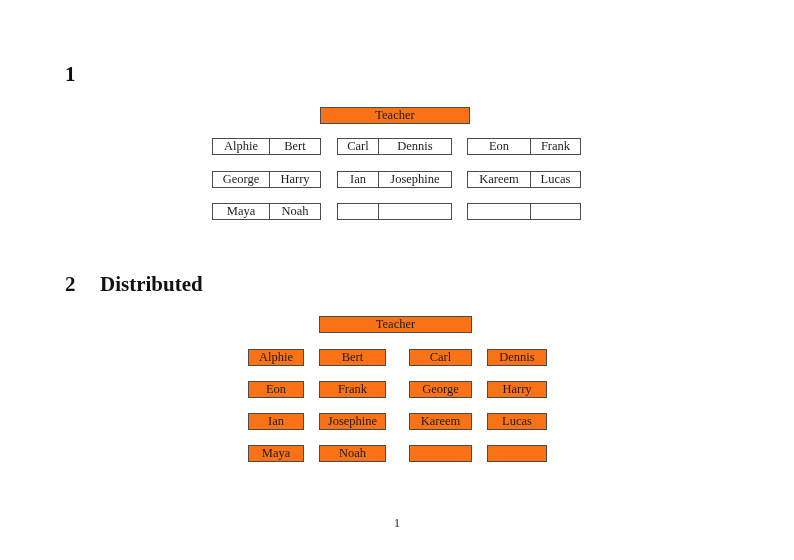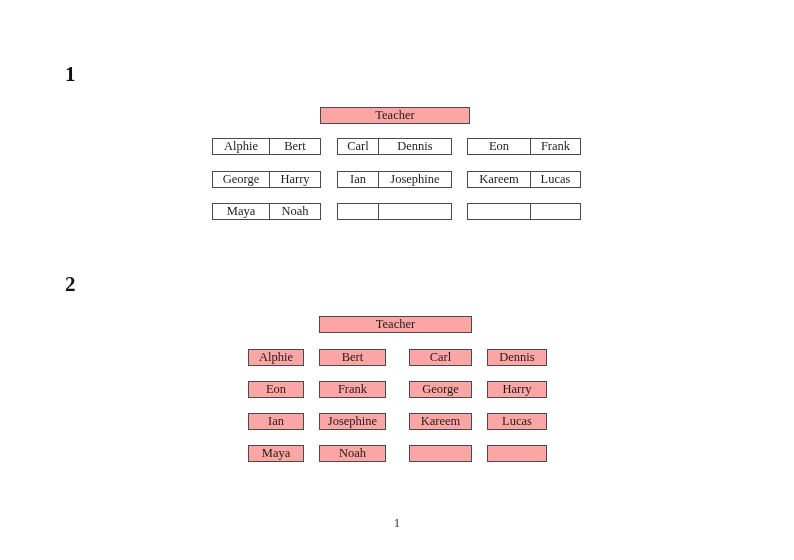--- a/index.html
+++ b/index.html
@@ -18,21 +18,21 @@
     font-size:21px;
     color:#111111;
     white-space:nowrap;
   }
   .heading .sec-num { display:inline-block; width:35px; }
   .tbox {
     position:absolute;
     box-sizing:border-box;
     height:17px;
     border:1px solid #4a4a4a;
-    background:#fca5a5;
+    background:#f97316;
     display:flex;
     align-items:center;
     justify-content:center;
     font-size:12.5px;
     line-height:15px;
   }
   .desk {
     position:absolute;
     box-sizing:border-box;
     height:17px;
@@ -106,20 +106,21 @@
     <span class="cell first" style="width:41px;"></span>
     <span class="cell second"></span>
   </div>
   <div class="desk" style="left:467px; top:203px; width:114px;">
     <span class="cell first" style="width:63px;"></span>
     <span class="cell second"></span>
   </div>
 
   <div class="heading" style="left:65px; top:272px;">
     <span class="sec-num">2</span>
+    <span>Distributed</span>
   </div>
 
   <div class="tbox" style="left:319px; top:316px; width:153px;">Teacher</div>
 
   <div class="tbox" style="left:248px; top:349px; width:56px;">Alphie</div>
   <div class="tbox" style="left:319px; top:349px; width:67px;">Bert</div>
   <div class="tbox" style="left:409px; top:349px; width:63px;">Carl</div>
   <div class="tbox" style="left:487px; top:349px; width:60px;">Dennis</div>
 
   <div class="tbox" style="left:248px; top:381px; width:56px;">Eon</div>

